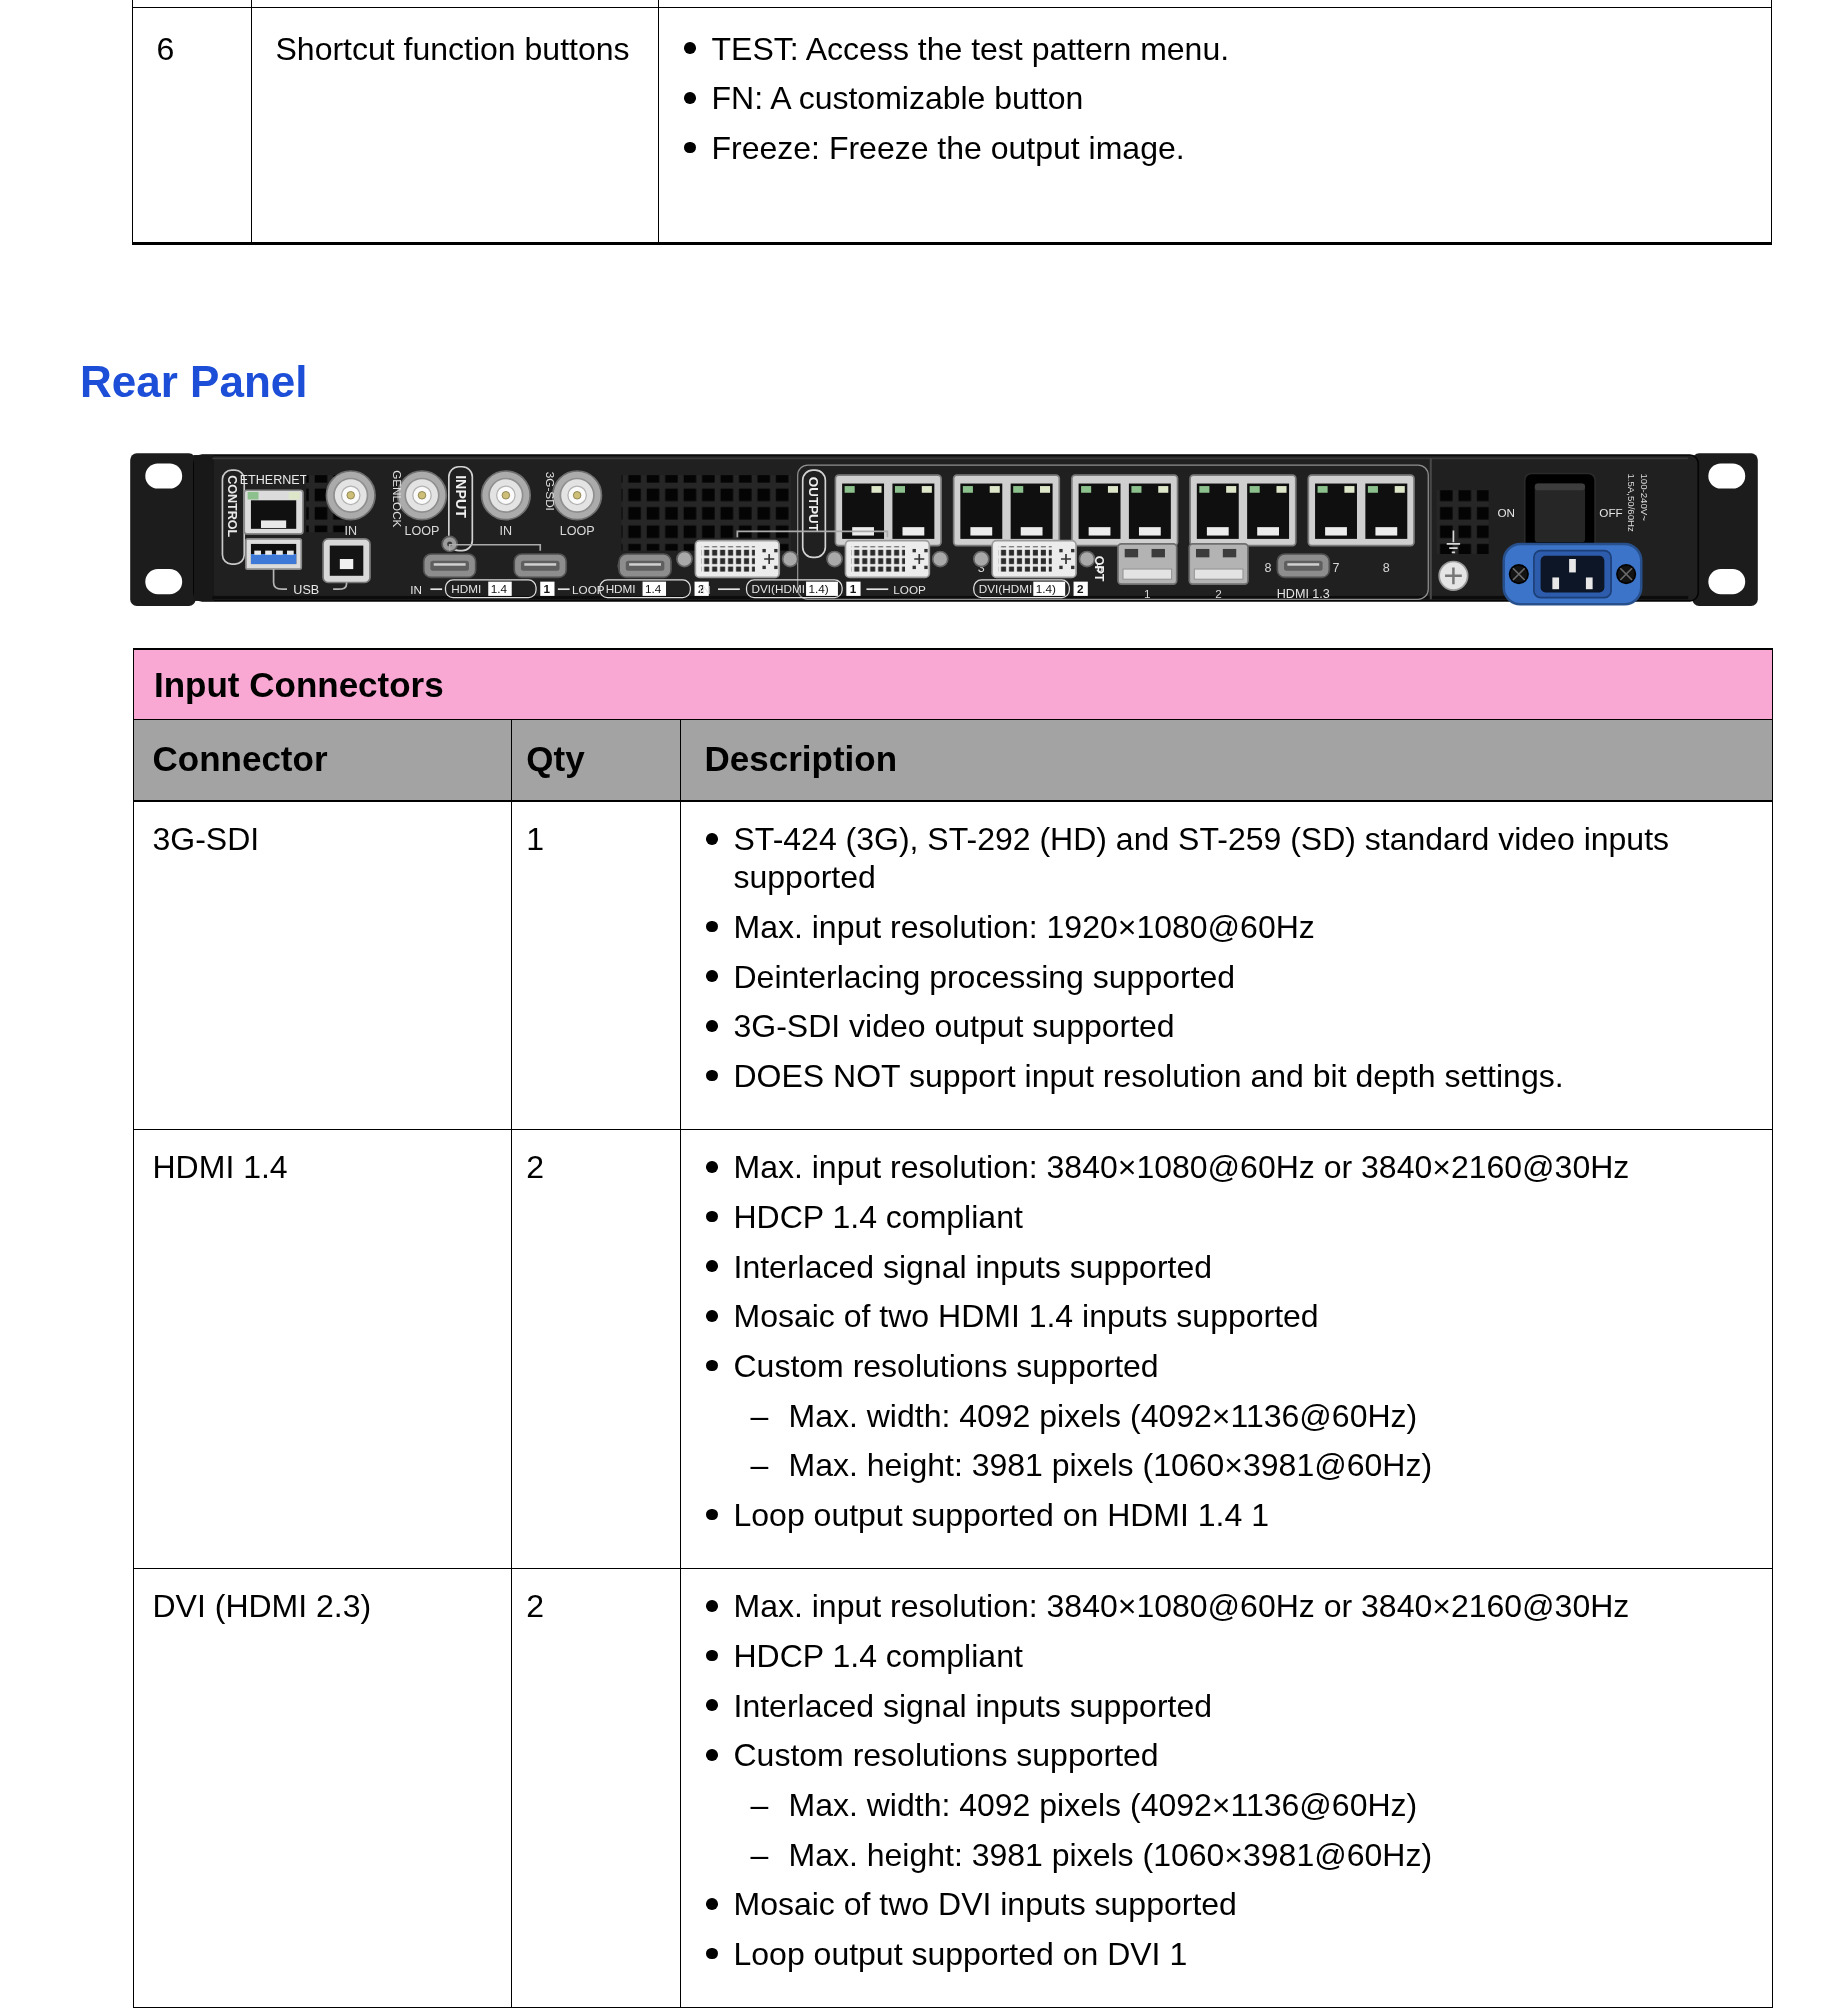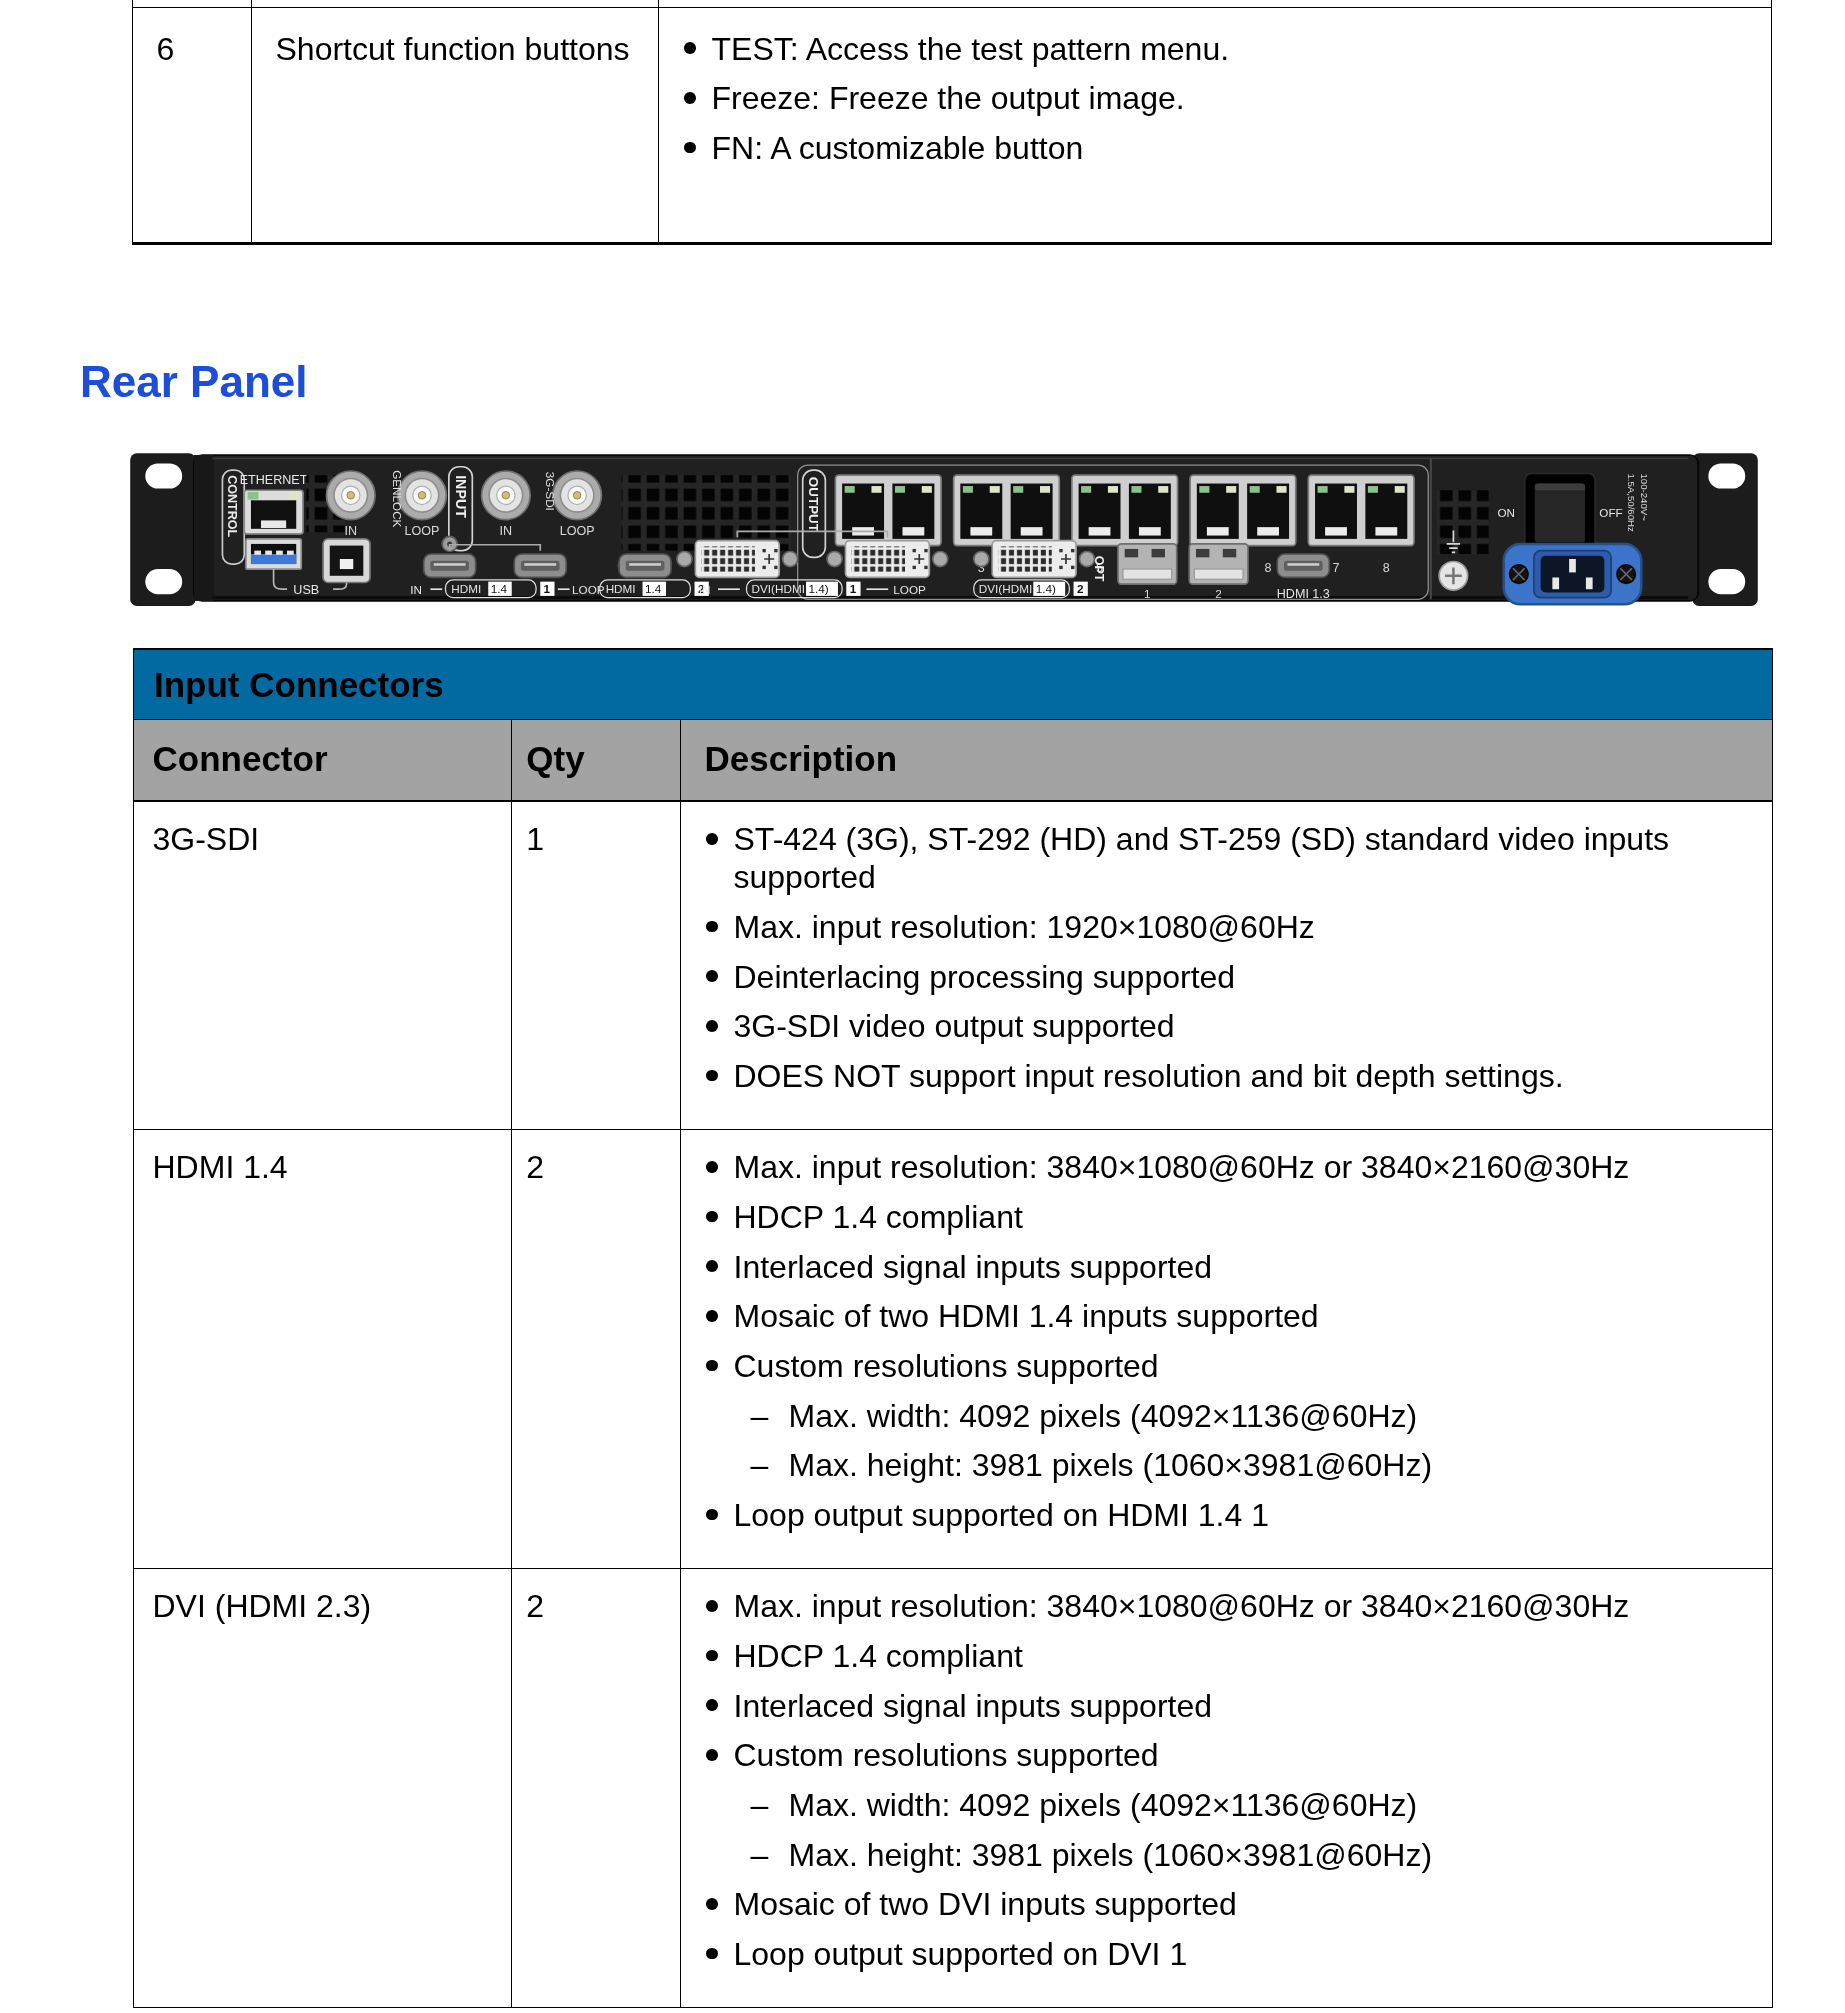--- a/index.html
+++ b/index.html
@@ -30,21 +30,21 @@
                    font-size:44px;font-weight:bold;color:#1d4ed8;letter-spacing:0;}
 
   
   .device{position:absolute;left:128px;top:450px;width:1632px;height:161px;}
   .device svg{display:block;width:100%;height:100%;}
   svg text{font-family:"Liberation Sans",sans-serif;}
 
   
   .input-table{position:absolute;left:133px;top:648px;width:1640px;box-sizing:border-box;
                border:1.7px solid #000;border-top:2.5px solid #000;}
-  .it-title{background:#0369a1;font-size:35px;font-weight:bold;
+  .it-title{background:#f9a8d4;font-size:35px;font-weight:bold;
             padding:15px 0 14.3px 20px;border-bottom:1.7px solid #000;}
   .it-head{display:grid;grid-template-columns:378px 169px 1fr;background:#a3a3a3;
            border-bottom:2.5px solid #000;font-size:35px;font-weight:bold;}
   .it-head > div{box-sizing:border-box;padding:18.5px 0 21px 18.5px;}
   .it-row{display:grid;grid-template-columns:378px 169px 1fr;border-bottom:1.7px solid #000;}
   .it-row:last-child{border-bottom:none;}
   .it-row > div{box-sizing:border-box;font-size:32px;line-height:38px;padding:18.5px 0 22px 18.5px;}
   .col-a{border-right:1.7px solid #000;}
   .col-b{border-right:1.7px solid #000;padding-left:14.3px !important;}
   .col-c{padding-left:23.5px !important;padding-right:17px !important;}
@@ -61,22 +61,22 @@
       <div class="tt-c1"></div>
       <div class="tt-c2"></div>
       <div class="tt-c3"></div>
     </div>
     <div class="tt-grid tt-main">
       <div class="tt-c1 tt-cell">6</div>
       <div class="tt-c2 tt-cell">Shortcut function buttons</div>
       <div class="tt-c3 tt-cell">
         <ul class="bullets" style="padding-left:0;">
           <li>TEST: Access the test pattern menu.</li>
+          <li>FN: A customizable button</li>
           <li>Freeze: Freeze the output image.</li>
-          <li>FN: A customizable button</li>
         </ul>
       </div>
     </div>
   </div>
 
   <h2 class="section-heading">Rear Panel</h2>
 
   <div class="device">
   <svg viewBox="0 0 1945 192" xmlns="http://www.w3.org/2000/svg">
     <defs>

